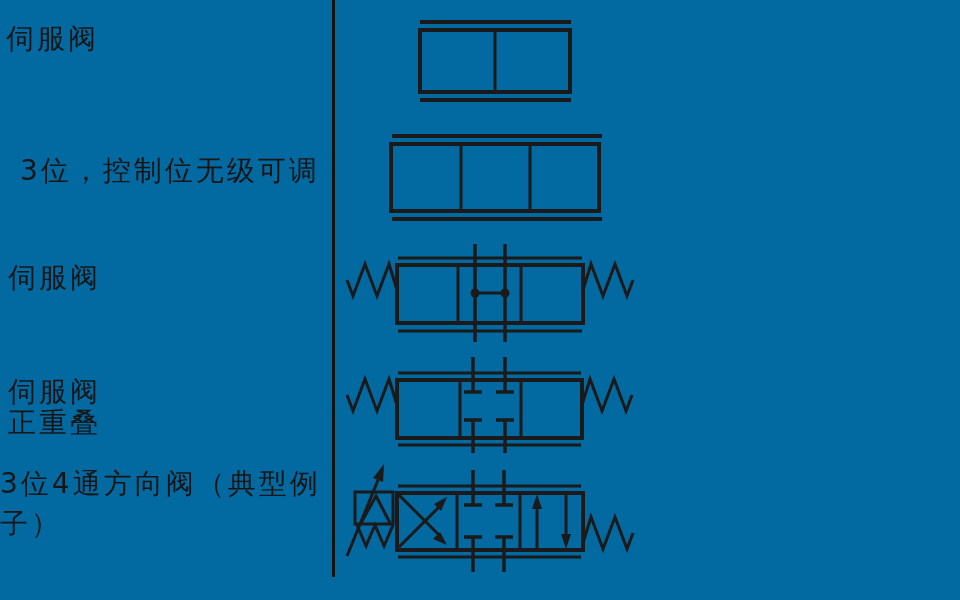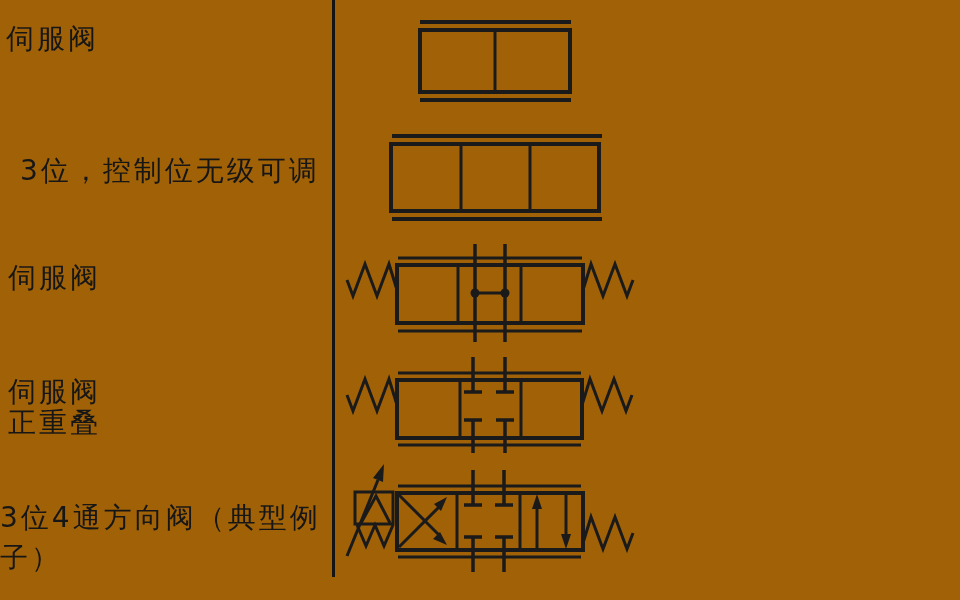--- a/index.html
+++ b/index.html
@@ -1,38 +1,38 @@
 <!DOCTYPE html>
 <html><head>
 <meta charset="utf-8">
 <style>
   * { margin: 0; padding: 0; box-sizing: border-box; }
   html, body { background: #ffffff; }
   .page {
     position: relative;
     width: 960px;
     height: 600px;
-    background: #a16207;
+    background: #0369a1;
     overflow: hidden;
     font-family: "DejaVu Sans", "Liberation Sans", sans-serif;
   }
   .label {
     position: absolute;
     color: #161616;
     font-size: 28px;
     letter-spacing: 3px;
     line-height: 34px;
     white-space: nowrap;
   }
   .label div { white-space: nowrap; }
   .b1 { left: 6px;  top: 22px; }
   .b2 { left: 20px;  top: 154px; }
   .b3 { left: 8px;  top: 262px; line-height: 31px; }
   .b4 { left: 8px;  top: 376px; line-height: 31px; }
-  .b5 { left: 0px;  top: 498px; line-height: 40px; }
+  .b5 { left: 0px;  top: 464px; line-height: 40px; }
   .divider {
     position: absolute;
     left: 332px; top: 0;
     width: 3px; height: 577px;
     background: #141414;
   }
   svg.symbols {
     position: absolute;
     left: 333px; top: 0;
     width: 627px; height: 600px;

